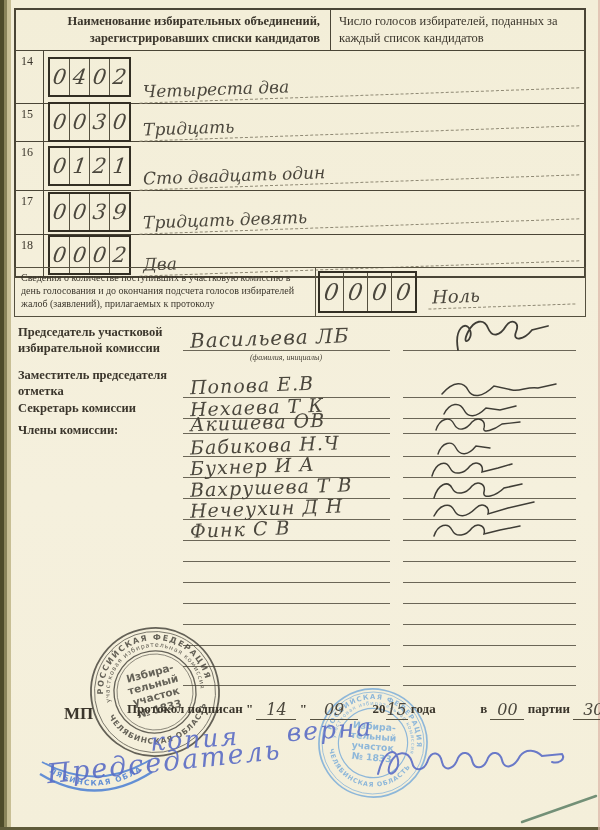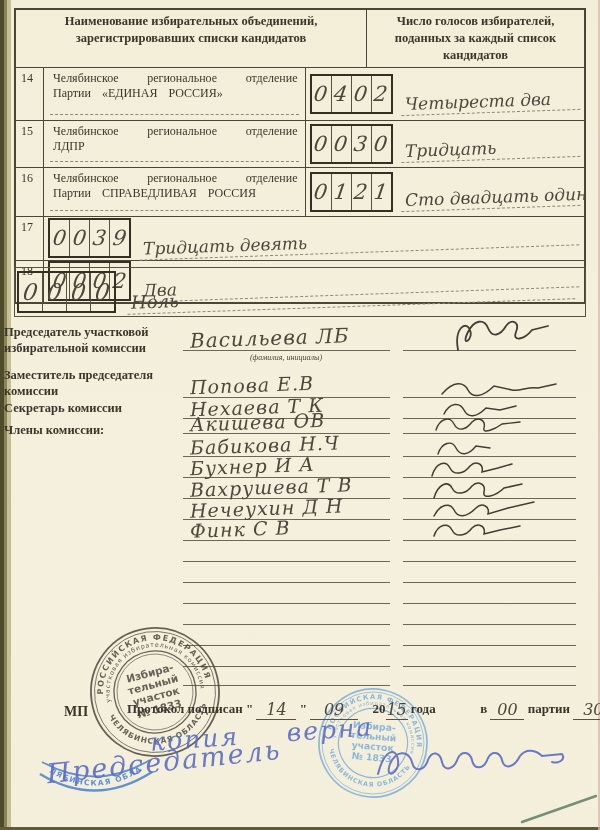--- a/index.html
+++ b/index.html
@@ -4,22 +4,22 @@
 <style>
   html,body{margin:0;padding:0;}
   .page{position:relative;width:600px;height:830px;background:linear-gradient(180deg,#f3eed8 0%,#f5f0dd 60%,#f4efda 100%);overflow:hidden;font-family:"Liberation Serif",serif;color:#3b362c;}
   .edge-left{position:absolute;left:0;top:0;width:11px;height:830px;background:linear-gradient(90deg,#4e4b2a 0 4px,#8a845a 4px 7px,#c8bf95 7px 11px);}
   .edge-bottom{position:absolute;left:0;bottom:0;width:600px;height:3px;background:#5f5b3a;}
   .edge-right{position:absolute;right:0;top:0;width:2px;height:830px;background:#dcb3a6;opacity:.7;}
 
   
   .vtable{position:absolute;left:14px;top:8px;width:572px;border:2px solid #4a4536;box-sizing:border-box;}
   .thead{display:flex;border-bottom:1.6px solid #4a4536;}
-  .th1{width:351px;border-right:1.6px solid #4a4536;box-sizing:border-box;padding:3px 10px;text-align:center;font-weight:bold;font-size:12.5px;line-height:1.35;}
-  .th2{flex:1;padding:3px 8px;text-align:center;font-weight:bold;font-size:12.5px;line-height:1.35;}
+  .th1{width:315px;border-right:1.6px solid #4a4536;box-sizing:border-box;padding:3px 10px;text-align:right;font-weight:bold;font-size:12.5px;line-height:1.35;}
+  .th2{flex:1;padding:3px 8px;font-weight:normal;font-size:12.5px;line-height:1.35;}
   .trow{display:flex;border-bottom:1.6px solid #4a4536;position:relative;}
   .trow:last-child{border-bottom:none;}
   .tnum{width:28px;border-right:1.6px solid #4a4536;box-sizing:border-box;padding:3px 0 0 5px;font-size:12px;}
   .tname{width:261.5px;border-right:1.6px solid #4a4536;box-sizing:border-box;padding:3px 7px 12px 9px;font-size:12px;line-height:1.3;text-align:justify;word-spacing:8px;position:relative;}
   .tname::after{content:"";position:absolute;left:6px;right:6px;bottom:5px;border-top:1.2px dashed #8f8974;}
   .tname.caps{word-spacing:12px;font-weight:bold;}
   .tvotes{flex:1;position:relative;}
   .r14{min-height:52px;} .r15{min-height:37px;} .r16{min-height:48px;} .r17{min-height:43px;} .r18{min-height:41px;}
   .dboxes{position:absolute;left:4px;top:50%;transform:translateY(-50%);display:flex;border:2.2px solid #332f24;}
   .dcell{width:19px;height:36px;border-right:1.1px solid #555040;display:flex;align-items:center;justify-content:center;}
@@ -31,29 +31,29 @@
   
   .complaints{position:absolute;left:14px;top:267px;width:572px;height:50px;border:1.6px solid #55503f;box-sizing:border-box;display:flex;}
   .comp-text{width:301px;border-right:1.6px solid #55503f;box-sizing:border-box;padding:3px 6px;font-size:10px;line-height:1.3;}
   .comp-votes{flex:1;position:relative;}
   .comp-votes .dboxes{left:2px;}
   .comp-votes .dcell{width:23px;height:38px;}
   .comp-votes .dcell span{font-size:23px;}
   .comp-votes .vwords{left:112px;right:10px;bottom:9px;font-size:18px;}
 
   
-  .sig-label{position:absolute;left:4px;font-weight:bold;font-size:12.5px;line-height:1.3;width:170px;}
+  .sig-label{position:absolute;left:18px;font-weight:bold;font-size:12.5px;line-height:1.3;width:170px;}
   .name-line{position:absolute;left:183px;width:207px;height:0;border-bottom:1.2px solid #6b6657;}
   .sign-line{position:absolute;left:403px;width:173px;height:0;border-bottom:1.2px solid #6b6657;}
   .hw-name{position:absolute;left:190px;font-size:19px;white-space:nowrap;transform:rotate(-2deg);letter-spacing:1px;}
   .hint{position:absolute;text-align:center;font-size:8px;color:#4a453a;line-height:1.3;}
   .scribble{position:absolute;}
 
   
-  .mp{position:absolute;left:64px;top:704px;font-weight:bold;font-size:14px;z-index:2;}
+  .mp{position:absolute;left:64px;top:704px;font-weight:bold;font-size:17px;z-index:2;}
   .protocol{position:absolute;left:127px;top:701px;z-index:2;font-weight:bold;font-size:13px;white-space:nowrap;}
   .protocol .fill{display:inline-block;border-bottom:1.2px solid #55503f;text-align:center;font-weight:normal;font-size:16px;line-height:1;padding-bottom:1px;vertical-align:-2px;}
   .w40{width:40px;} .w48{width:48px;} .w22{width:22px;} .w34{width:34px;}
   .gap40{display:inline-block;width:38px;} .gap8{display:inline-block;width:8px;}
   .blue{color:#5a6cc5;}
   .copy-note{position:absolute;left:150px;top:720px;font-size:25px;transform:rotate(-4deg);word-spacing:38px;letter-spacing:2px;z-index:3;opacity:.9;white-space:nowrap;}
   .copy-role{position:absolute;left:46px;top:746px;font-size:27px;transform:rotate(-6deg);letter-spacing:2px;z-index:3;opacity:.9;white-space:nowrap;}
   .stamp{position:absolute;z-index:1;}
   .stamp-blue-sig{position:absolute;left:372px;top:736px;z-index:3;}
   .green-line{position:absolute;left:518px;top:790px;z-index:1;}
@@ -67,21 +67,20 @@
   <div class="edge-right"></div>
 
   <div class="vtable">
     <div class="thead">
       <div class="th1">Наименование избирательных объединений, зарегистрировавших списки кандидатов</div>
       <div class="th2">Число голосов избирателей, поданных за каждый список кандидатов</div>
     </div>
 
     <div class="trow r14">
       <div class="tnum">14</div>
-      <div class="tname">Челябинское региональное отделение Партии «ЕДИНАЯ РОССИЯ»</div>
       <div class="tvotes">
         <div class="dboxes">
           <div class="dcell">
               <span class="hw">0</span>
             </div>
           <div class="dcell">
               <span class="hw">4</span>
             </div>
           <div class="dcell">
               <span class="hw">0</span>
@@ -89,21 +88,20 @@
           <div class="dcell">
               <span class="hw">2</span>
             </div>
         </div>
         <div class="vwords hw">Четыреста два</div>
       </div>
     </div>
 
     <div class="trow r15">
       <div class="tnum">15</div>
-      <div class="tname">Челябинское региональное отделение ЛДПР</div>
       <div class="tvotes">
         <div class="dboxes">
           <div class="dcell">
               <span class="hw">0</span>
             </div>
           <div class="dcell">
               <span class="hw">0</span>
             </div>
           <div class="dcell">
               <span class="hw">3</span>
@@ -111,21 +109,20 @@
           <div class="dcell">
               <span class="hw">0</span>
             </div>
         </div>
         <div class="vwords hw">Тридцать</div>
       </div>
     </div>
 
     <div class="trow r16">
       <div class="tnum">16</div>
-      <div class="tname">Челябинское региональное отделение Партии СПРАВЕДЛИВАЯ РОССИЯ</div>
       <div class="tvotes">
         <div class="dboxes">
           <div class="dcell">
               <span class="hw">0</span>
             </div>
           <div class="dcell">
               <span class="hw">1</span>
             </div>
           <div class="dcell">
               <span class="hw">2</span>
@@ -175,41 +172,42 @@
           <div class="dcell">
               <span class="hw">2</span>
             </div>
         </div>
         <div class="vwords hw">Два</div>
       </div>
     </div>
   </div>
 
   <div class="complaints">
+    <div class="comp-text">Сведения о количестве поступивших в участковую комиссию в день голосования и до окончания подсчета голосов избирателей жалоб (заявлений), прилагаемых к протоколу</div>
     <div class="comp-votes">
       <div class="dboxes">
         <div class="dcell">
             <span class="hw">0</span>
           </div>
         <div class="dcell">
             <span class="hw">0</span>
           </div>
         <div class="dcell">
             <span class="hw">0</span>
           </div>
         <div class="dcell">
             <span class="hw">0</span>
           </div>
       </div>
       <div class="vwords hw">Ноль</div>
     </div>
   </div>
 
   <div class="sig-label" style="top:324px;">Председатель участковой избирательной комиссии</div>
-  <div class="sig-label" style="top:367px;">Заместитель председателя комиссии</div>
+  <div class="sig-label" style="top:367px;">Заместитель председателя отметка</div>
   <div class="sig-label" style="top:422px;">Члены комиссии:</div>
   <div class="sig-label" style="top:400px;">Секретарь комиссии</div>
 
   <div class="name-line" style="top:350px;"></div>
     <div class="sign-line" style="top:350px;"></div>
   <div class="name-line" style="top:397px;"></div>
     <div class="sign-line" style="top:397px;"></div>
   <div class="name-line" style="top:418px;"></div>
     <div class="sign-line" style="top:418px;"></div>
   <div class="name-line" style="top:433px;"></div>

